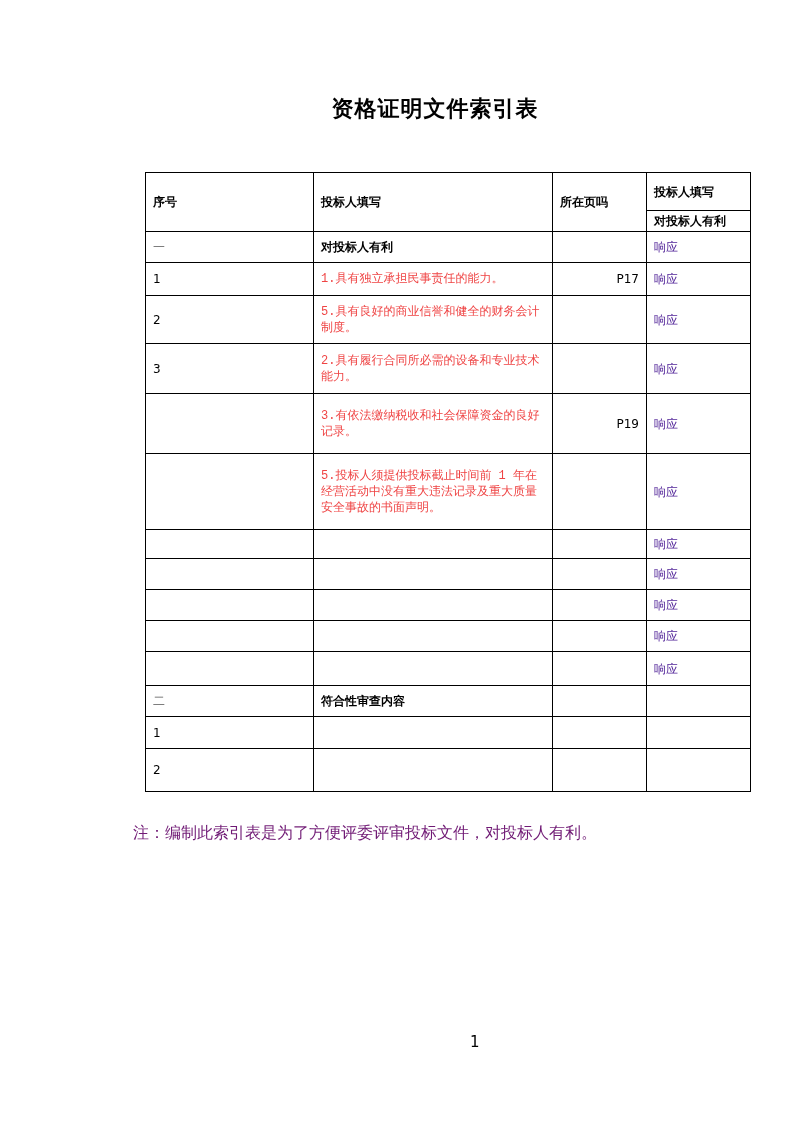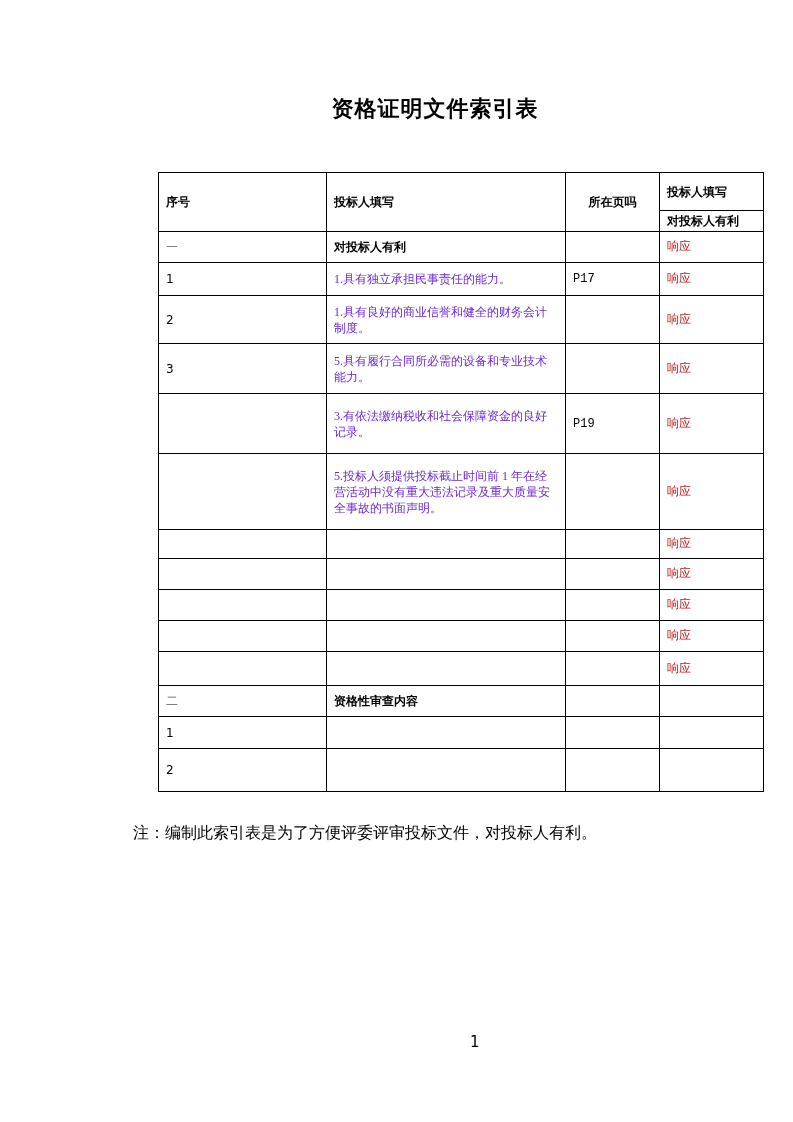--- a/index.html
+++ b/index.html
@@ -1,28 +1,28 @@
 <!DOCTYPE html>
 <html><head>
 <meta charset="utf-8">
 <style>
   html, body { margin: 0; padding: 0; background: #ffffff; }
   body { width: 793px; height: 1122px; position: relative; overflow: hidden; font-family: "DejaVu Sans", "Liberation Sans", sans-serif; color: #000; }
   .page-title { position: absolute; left: 0; width: 870px; top: 94px; text-align: center; font-size: 22px; font-weight: bold; letter-spacing: 1px; }
-  table.idx { position: absolute; left: 158px; top: 172px; border-collapse: collapse; table-layout: fixed; width: 605px; }
+  table.idx { position: absolute; left: 145px; top: 172px; border-collapse: collapse; table-layout: fixed; width: 605px; }
   table.idx td { border: 1px solid #000; padding: 0 7px; vertical-align: middle; font-size: 12px; line-height: 16px; }
   .c1 { width: 168px; } .c2 { width: 239px; } .c3 { width: 94px; } .c4 { width: 104px; }
   .hdr { font-weight: bold; font-size: 12.5px; }
   .serif { font-family: "DejaVu Serif", "Liberation Serif", serif; }
   .gray { color: #555; }
-  .center { text-align: center; }
-  .pg { font-size: 13px; text-align: left; font-family: Liberation Mono, monospace; }
-  .resp { font-family: Liberation Mono, monospace; color: #b91c1c; font-size: 12px; }
-  .item { font-family: Liberation Serif, serif; font-size: 12px; line-height: 16px; color: #6d28d9; }
-  .note { position: absolute; left: 133px; top: 823px; font-family: "DejaVu Serif", "Liberation Serif", serif; font-size: 16px; color: #000000; }
+  .center { }
+  .pg { font-size: 13px; text-align: right; }
+  .resp { font-family: Liberation Serif, serif; color: #4c1d95; font-size: 12px; }
+  .item { font-family: Liberation Mono, monospace; font-size: 12px; line-height: 16px; color: #ef4444; }
+  .note { position: absolute; left: 133px; top: 823px; font-family: "DejaVu Serif", "Liberation Serif", serif; font-size: 16px; color: #701a75; }
   .page-num { position: absolute; left: 470px; top: 1033px; font-size: 15px; }
 </style>
 </head>
 <body>
 
 <div class="page-title">资格证明文件索引表</div>
 
 <table class="idx">
   <colgroup>
       <col class="c1">
@@ -48,27 +48,27 @@
     <td class="resp">响应</td>
   </tr>
   <tr style="height:33px">
     <td>1</td>
     <td class="item">1.具有独立承担民事责任的能力。</td>
     <td class="pg">P17</td>
     <td class="resp">响应</td>
   </tr>
   <tr style="height:48px">
     <td>2</td>
-    <td class="item">1.具有良好的商业信誉和健全的财务会计制度。</td>
+    <td class="item">5.具有良好的商业信誉和健全的财务会计制度。</td>
     <td class="pg"></td>
     <td class="resp">响应</td>
   </tr>
   <tr style="height:50px">
     <td>3</td>
-    <td class="item">5.具有履行合同所必需的设备和专业技术能力。</td>
+    <td class="item">2.具有履行合同所必需的设备和专业技术能力。</td>
     <td class="pg"></td>
     <td class="resp">响应</td>
   </tr>
   <tr style="height:60px">
     <td></td>
     <td class="item">3.有依法缴纳税收和社会保障资金的良好记录。</td>
     <td class="pg">P19</td>
     <td class="resp">响应</td>
   </tr>
   <tr style="height:76px">
@@ -102,21 +102,21 @@
     <td class="resp">响应</td>
   </tr>
   <tr style="height:34px">
     <td></td>
     <td class="item"></td>
     <td class="pg"></td>
     <td class="resp">响应</td>
   </tr>
   <tr style="height:31px">
     <td class="serif gray">二</td>
-    <td class="hdr">资格性审查内容</td>
+    <td class="hdr">符合性审查内容</td>
     <td class="pg"></td>
     <td class="resp"></td>
   </tr>
   <tr style="height:32px">
     <td>1</td>
     <td class="item"></td>
     <td class="pg"></td>
     <td class="resp"></td>
   </tr>
   <tr style="height:43px">

